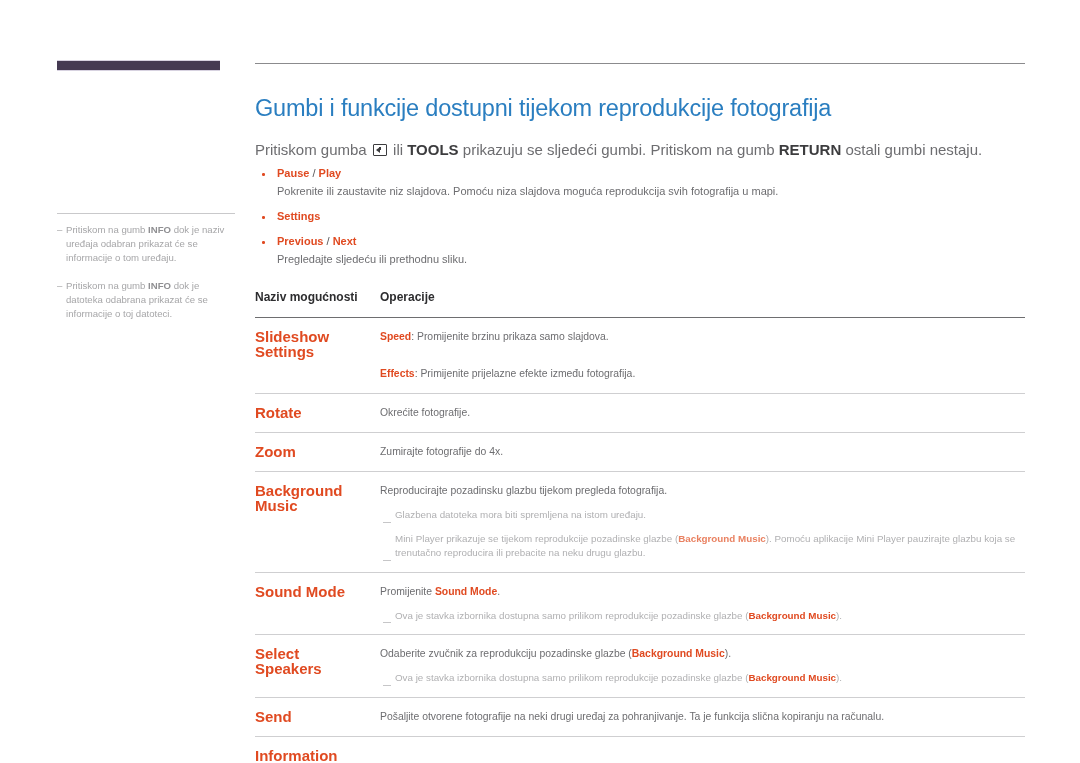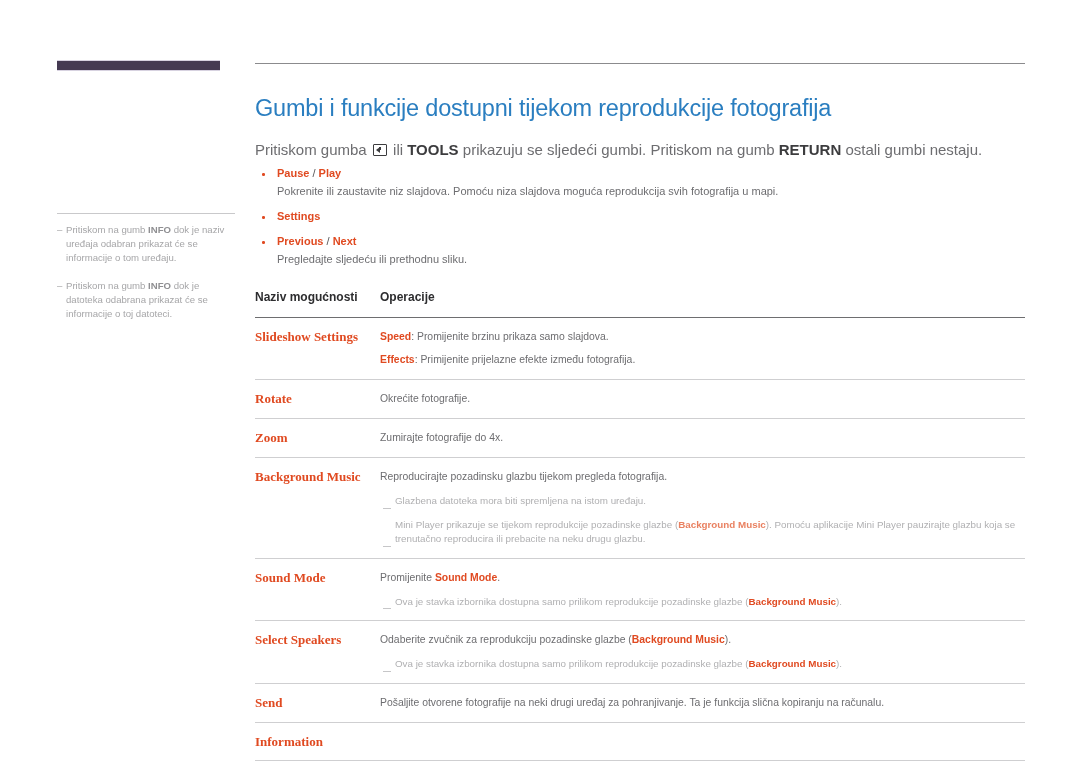--- a/index.html
+++ b/index.html
@@ -170,34 +170,33 @@
     margin-left: 36px;
   }
   table.opts th.h2 { padding-left: 2px; }
 
   table.opts td {
     vertical-align: top;
     padding: 11px 8px 11px 0;
     border-bottom: 1px solid #cfcfd1;
   }
   table.opts td.name {
-    font-size: 13px;
+    font-size: 15px;
     font-weight: bold;
     color: #e04a21;
     line-height: 15px;
-    font-family: Liberation Serif, serif;
   }
   table.opts td.desc {
     font-size: 10.4px;
     color: #6d6d70;
     line-height: 16px;
     padding-left: 2px;
   }
   td.desc .line { margin-bottom: 0px; }
-  td.desc .line + .line { margin-top: 7px; }
+  td.desc .line + .line { margin-top: 21px; }
   .o { color: #e04a21; font-weight: bold; }
   .d { color: #5d5d60; }
 
   .subnote {
     display: flex;
     align-items: flex-end;
     margin-top: 9px;
     font-size: 9.8px;
     line-height: 14.5px;
     color: #b0b0b2;

